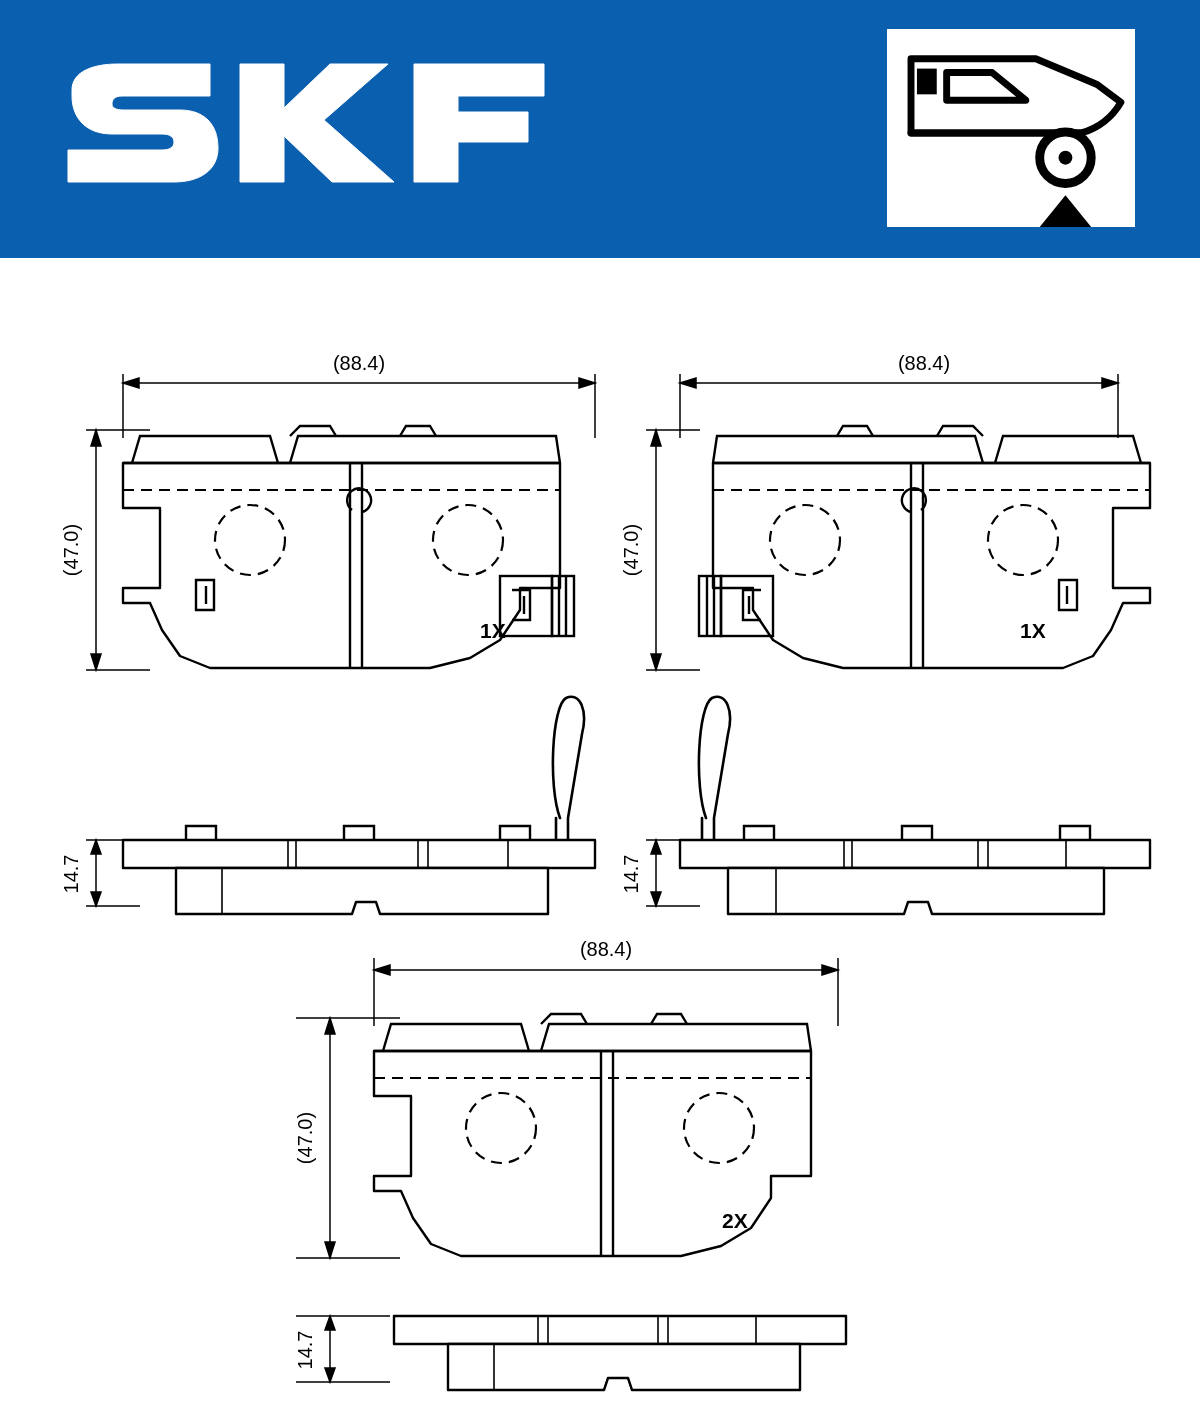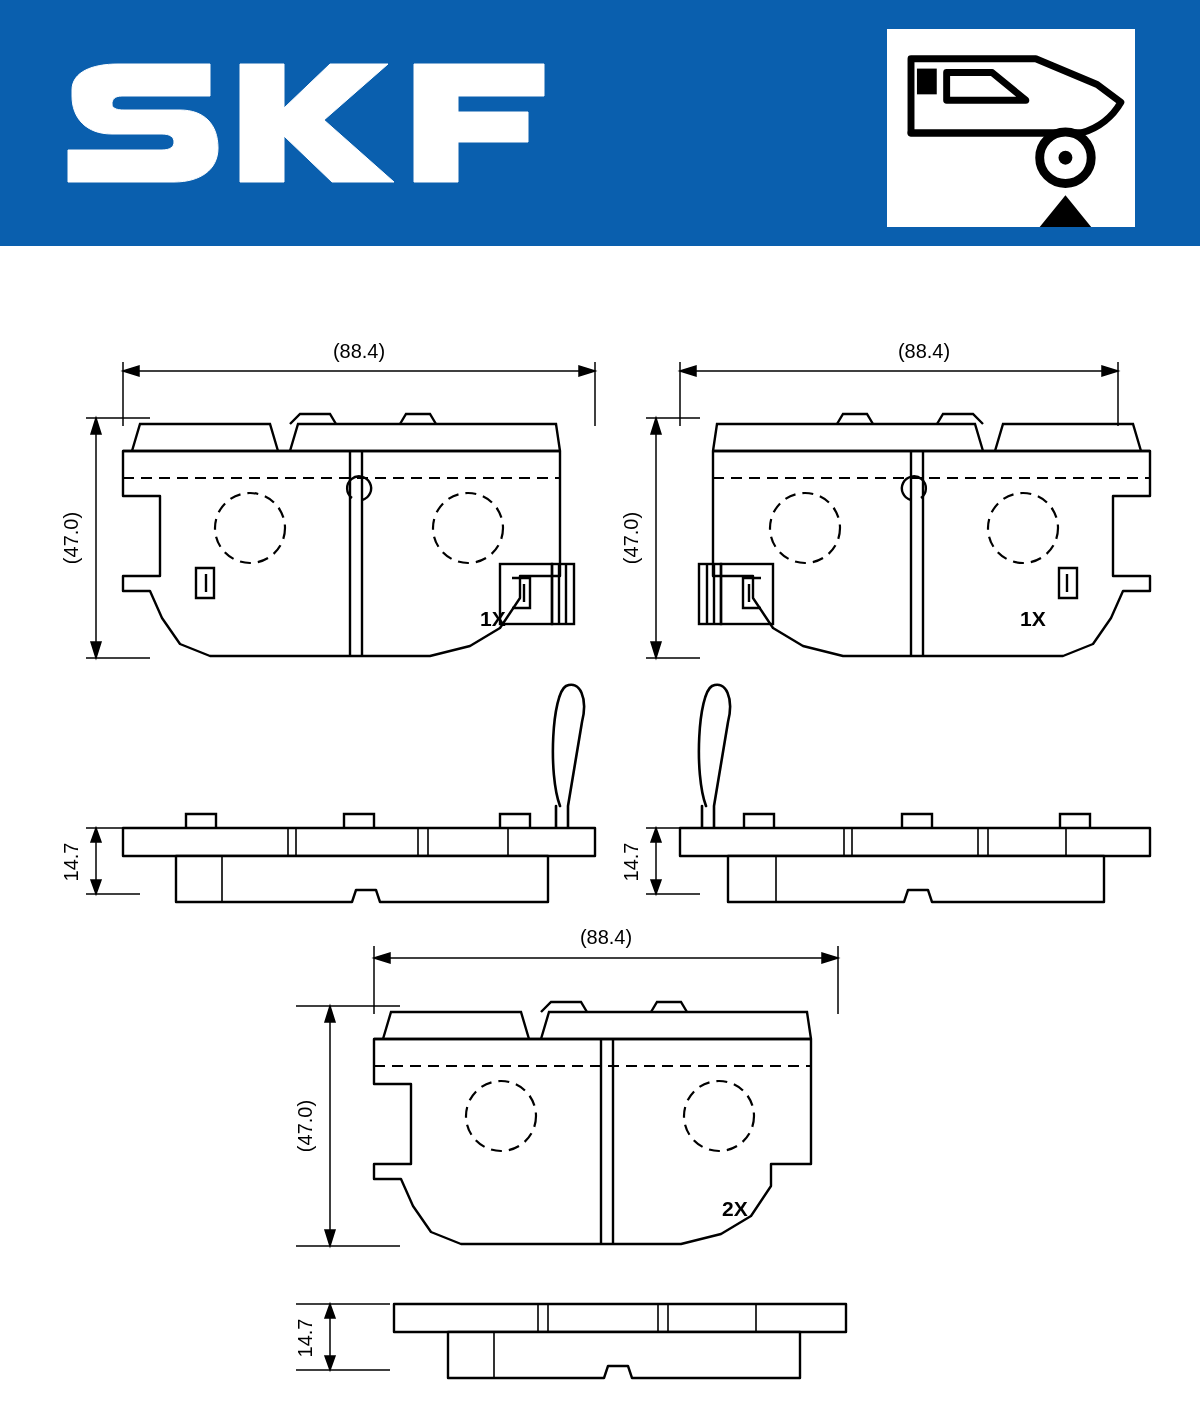--- a/index.html
+++ b/index.html
@@ -44,21 +44,21 @@
     background: #ffffff;
     border: 7px solid #0a5fae;
     box-sizing: border-box;
   }
   .vehicle-badge svg { display: block; width: 100%; height: 100%; }
 
   
   .drawing {
     position: absolute;
     left: 0;
-    top: 246px;
+    top: 258px;
     width: 1200px;
     height: 1150px;
     background: #ffffff;
   }
   .drawing svg { display: block; }
 
   .dimtext {
     font-family: "Liberation Sans", sans-serif;
     font-size: 20px;
     fill: #000000;

